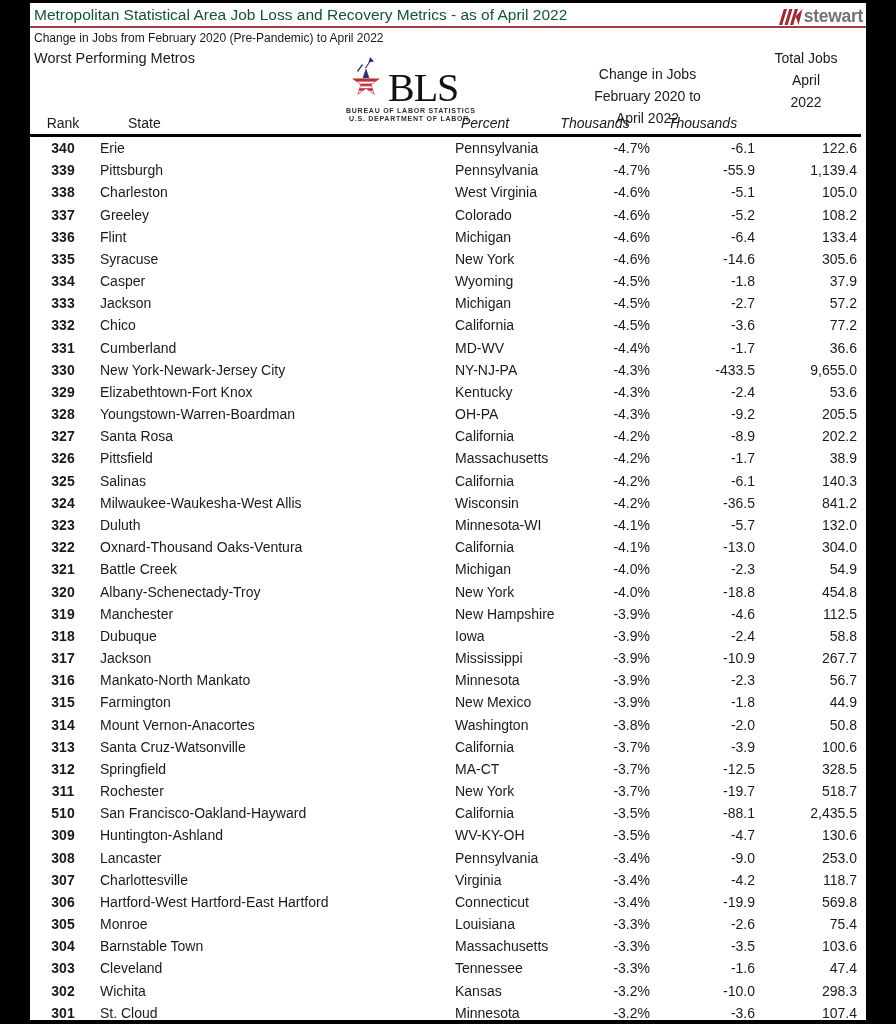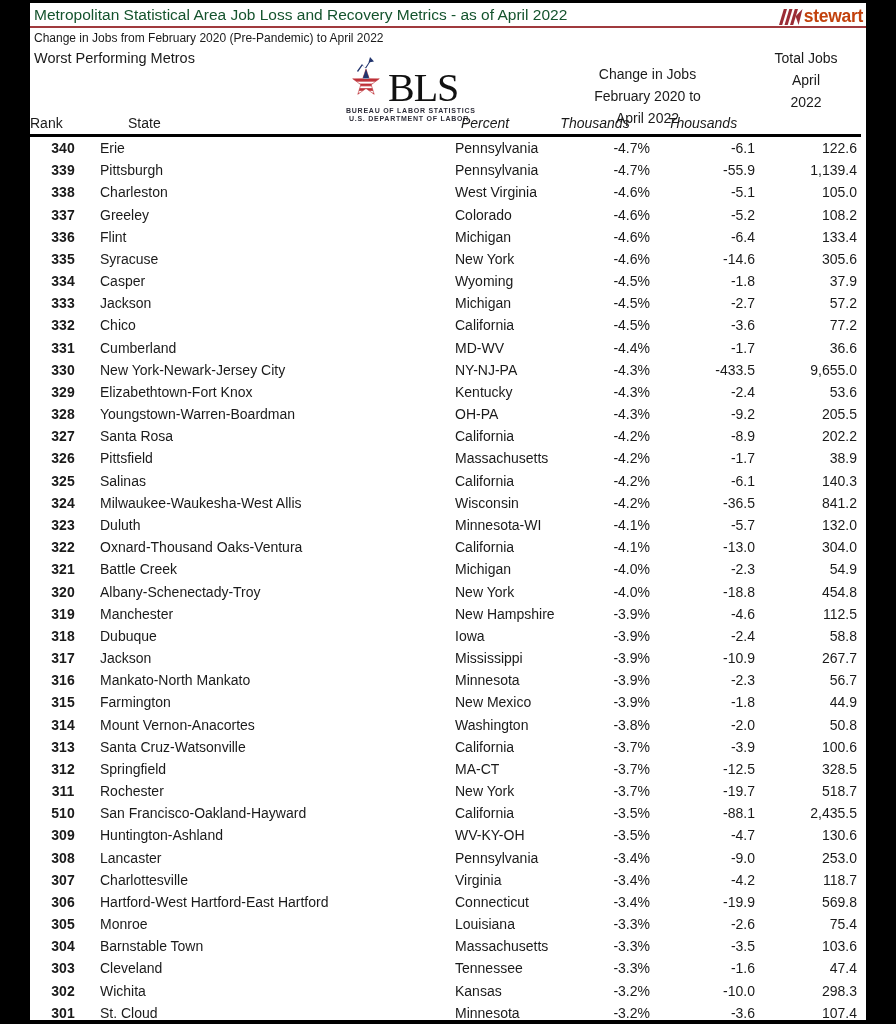--- a/index.html
+++ b/index.html
@@ -16,21 +16,21 @@
     white-space:nowrap; color:#14532d;
   }
   .red-line {
     position:absolute; left:0; top:23px; width:836px; height:2px; background:#A03A3E;
   }
   .sub1 { position:absolute; left:4px; top:28px; font-size:12px; white-space:nowrap; }
   .sub2 { position:absolute; left:4px; top:47px; font-size:14.5px; white-space:nowrap; }
 
   
   .stewart { position:absolute; right:3px; top:3px; display:flex; align-items:center; gap:1px; }
-  .stewart .word { font-size:17.5px; font-weight:600; color:#c2410c; letter-spacing:-0.3px; }
+  .stewart .word { font-size:17.5px; font-weight:600; color:#737373; letter-spacing:-0.3px; }
 
   
   .bls { position:absolute; left:316px; top:53px; width:126px; }
   .bls-top { display:flex; align-items:flex-end; }
   .bls-acronym {
     font-family:"Liberation Serif", serif; font-size:40px; line-height:36px;
     letter-spacing:-1px; color:#111; margin-left:2px;
   }
   .bls-sub { margin-top:1px; text-align:center; color:#2e2e3a; font-weight:bold; }
   .bls-sub div { font-size:7px; letter-spacing:0.75px; line-height:8px; white-space:nowrap; }
@@ -41,21 +41,21 @@
   .hdr-total  { position:absolute; top:44px; left:725px; width:102px; text-align:center;
     font-size:14px; line-height:22px; }
 
   
   .grid-row {
     display:grid; grid-template-columns:66px 334px 110px 110px 105px 102px;
     align-items:center; font-size:14px;
   }
   .col-headers { position:absolute; top:106px; left:0; width:827px; height:25px; align-items:end; }
   .col-headers > div { padding-bottom:3px; }
-  .h-rank   { }
+  .h-rank   { text-align:center; }
   .h-metro  { padding-left:4px; }
   .h-state  { padding-left:32px; }
   .h-num    { font-style:italic; text-align:center; }
 
   .thick-line { position:absolute; left:0; top:131px; width:831px; height:2.5px; background:#000; }
 
   .rows { position:absolute; left:0; top:134px; width:827px; }
   .trow { height:22.18px; }
   .c-rank  { text-align:center; font-weight:bold; }
   .c-metro { padding-left:4px; white-space:nowrap; }

